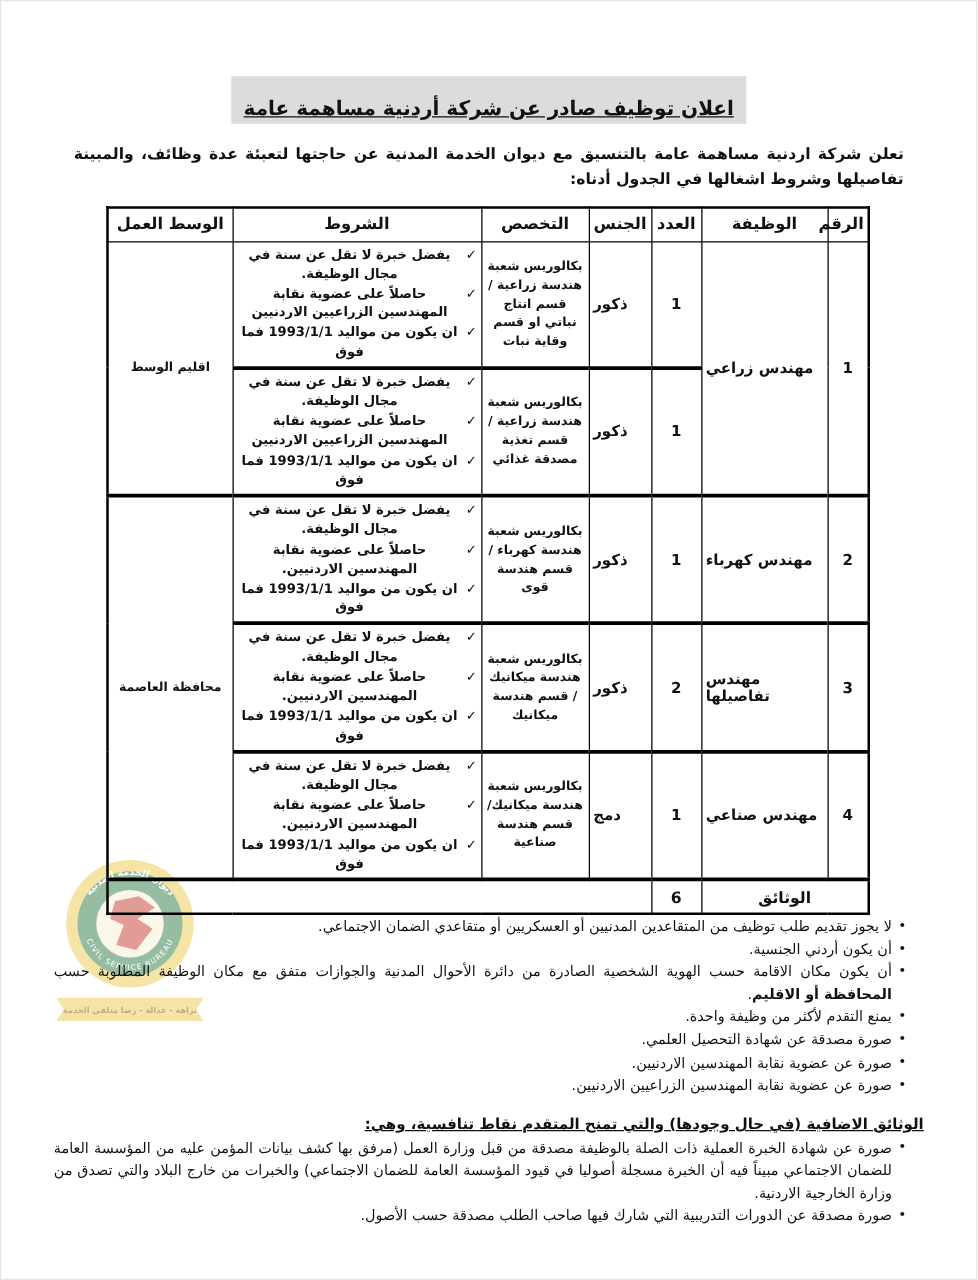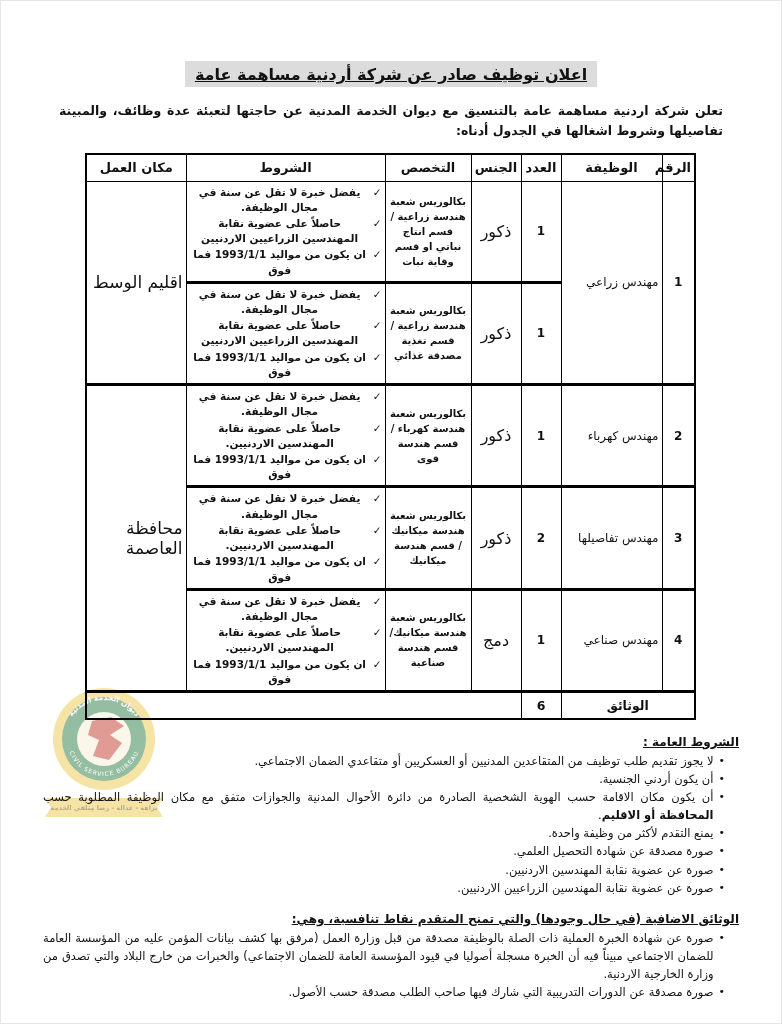--- a/index.html
+++ b/index.html
@@ -4,39 +4,39 @@
 <style>
   html,body{margin:0;padding:0;background:#fff;}
   .page{position:relative;width:782px;height:1024px;background:#ffffff;overflow:hidden;
         border:1px solid #e6e6e6;box-sizing:border-box;
         font-family:"DejaVu Sans",sans-serif;color:#111;direction:rtl;}
   .content{position:relative;z-index:1;padding:0 42px;}
 
   
   .title-wrap{text-align:center;margin-top:60px;}
   .doc-title{display:inline-block;font-size:16px;font-weight:bold;
-             background:#dcdcdc;padding:4px 10px 3px;text-decoration:underline;}
+             background:#dcdcdc;padding:16px 10px 3px;text-decoration:underline;}
 
   
   .intro{margin:14px 16px 12px;font-size:12.5px;font-weight:bold;line-height:1.6;text-align:justify;}
 
   
   table.jobs{border-collapse:collapse;table-layout:fixed;width:609px;
              margin:12px 43px 0 auto;border:2px solid #000;}
   table.jobs th,table.jobs td{border:1px solid #000;padding:2px 3px;box-sizing:border-box;}
   table.jobs th{font-size:13px;font-weight:bold;height:27px;text-align:center;}
   tr.sub{height:77px;}
   td{vertical-align:middle;}
   .c-no{width:33px;text-align:center;font-size:12px;font-weight:bold;}
-  .c-job{width:101px;text-align:right;font-size:12px;font-weight:normal;}
+  .c-job{width:101px;text-align:left;font-size:12px;font-weight:bold;}
   .c-count{width:40px;text-align:center;font-size:12px;font-weight:bold;}
-  .c-gender{width:50px;text-align:center;font-size:16px;font-weight:normal;}
+  .c-gender{width:50px;text-align:left;font-size:12px;font-weight:bold;}
   .c-major{width:86px;text-align:center;font-size:10px;font-weight:bold;line-height:1.5;padding:3px 2px;}
   .c-cond{width:199px;font-size:10.5px;font-weight:bold;padding:3px 4px;}
-  .c-loc{width:100px;font-size:17px;font-weight:normal;}
+  .c-loc{width:100px;text-align:center;font-size:10px;font-weight:bold;}
   .cond-line{display:flex;gap:3px;line-height:1.45;margin:1px 0;}
   .cond-line .check{flex:0 0 auto;}
   .cond-line .cond-text{flex:1;text-align:center;}
   tr.gstart>td{border-top:3px solid #000;}
   tr.total{height:27px;}
   tr.total td{border-top:3px solid #000;font-size:12.5px;font-weight:bold;text-align:center;}
 
   
   .sec-heading{font-size:12px;font-weight:bold;text-decoration:underline;margin:15px 0 3px;}
   ul.bullets{list-style:none;margin:0;padding:0 14px 0 0;}
@@ -85,21 +85,21 @@
 
     <table class="jobs">
       <tbody>
           <tr>
         <th class="c-no">الرقم</th>
         <th class="c-job">الوظيفة</th>
         <th class="c-count">العدد</th>
         <th class="c-gender">الجنس</th>
         <th class="c-major">التخصص</th>
         <th class="c-cond">الشروط</th>
-        <th class="c-loc">مكان العمل</th>
+        <th class="c-loc">الوسط العمل</th>
       </tr>
 
       <tr class="sub">
         <td class="c-no" rowspan="2">1</td>
         <td class="c-job" rowspan="2">مهندس زراعي</td>
         <td class="c-count">1</td>
         <td class="c-gender">ذكور</td>
         <td class="c-major">بكالوريس شعبة هندسة زراعية / قسم انتاج نباتي او قسم وقاية نبات</td>
         <td class="c-cond">
           <div class="cond-line">
@@ -206,21 +206,20 @@
       </tr>
 
       <tr class="total">
         <td colspan="2">الوثائق</td>
         <td>6</td>
         <td colspan="4"></td>
       </tr>
     </tbody>
       </table>
 
-    <div class="sec-heading">الشروط العامة :</div>
     <ul class="bullets">
       <li>
           <span class="bullet">•</span>
           <span class="item-text"><span>لا يجوز تقديم طلب توظيف من المتقاعدين المدنيين أو العسكريين أو متقاعدي الضمان الاجتماعي.</span></span>
         </li>
       <li>
           <span class="bullet">•</span>
           <span class="item-text"><span>أن يكون أردني الجنسية.</span></span>
         </li>
       <li>

